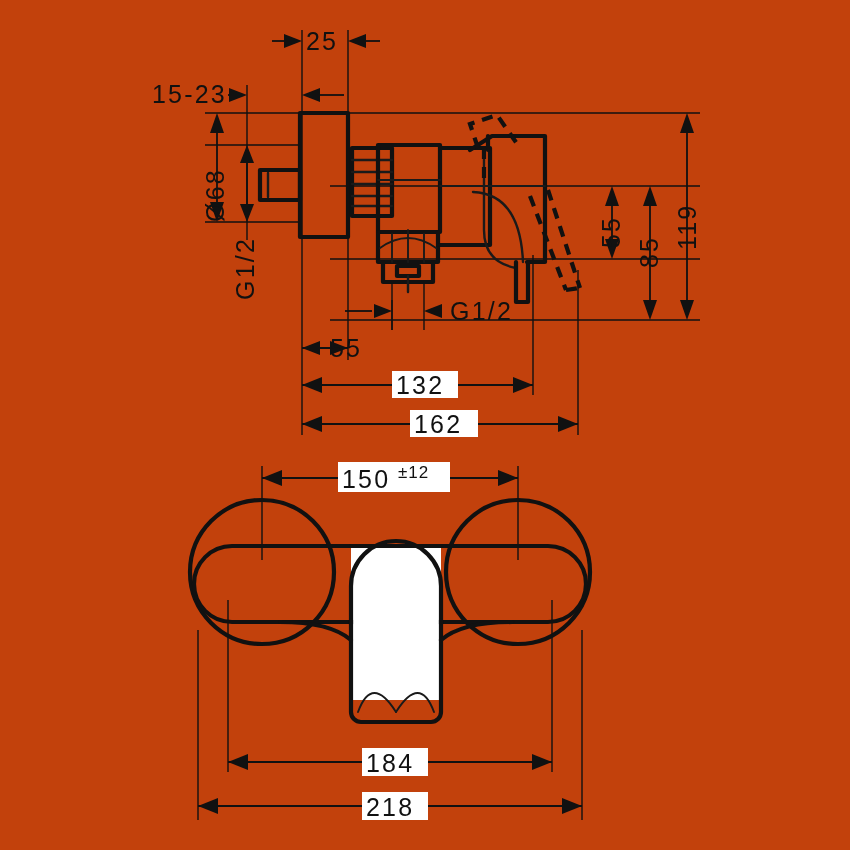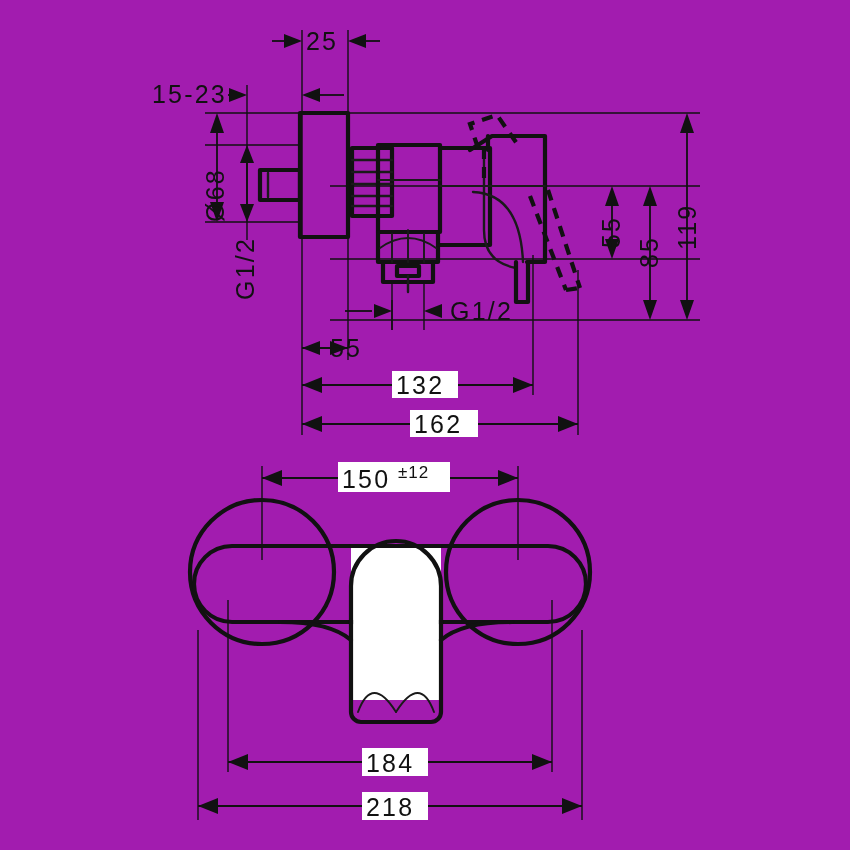--- a/index.html
+++ b/index.html
@@ -10,21 +10,21 @@
   body {
     width: 850px;
     height: 850px;
     font-family: "Liberation Sans", sans-serif;
     overflow: hidden;
   }
   #drawing-root {
     position: relative;
     width: 850px;
     height: 850px;
-    background: #a21caf;
+    background: #c2410c;
   }
   svg#tech-drawing {
     display: block;
     width: 850px;
     height: 850px;
   }
   .obj {
     fill: none;
     stroke: #111111;
     stroke-width: 4.2;

